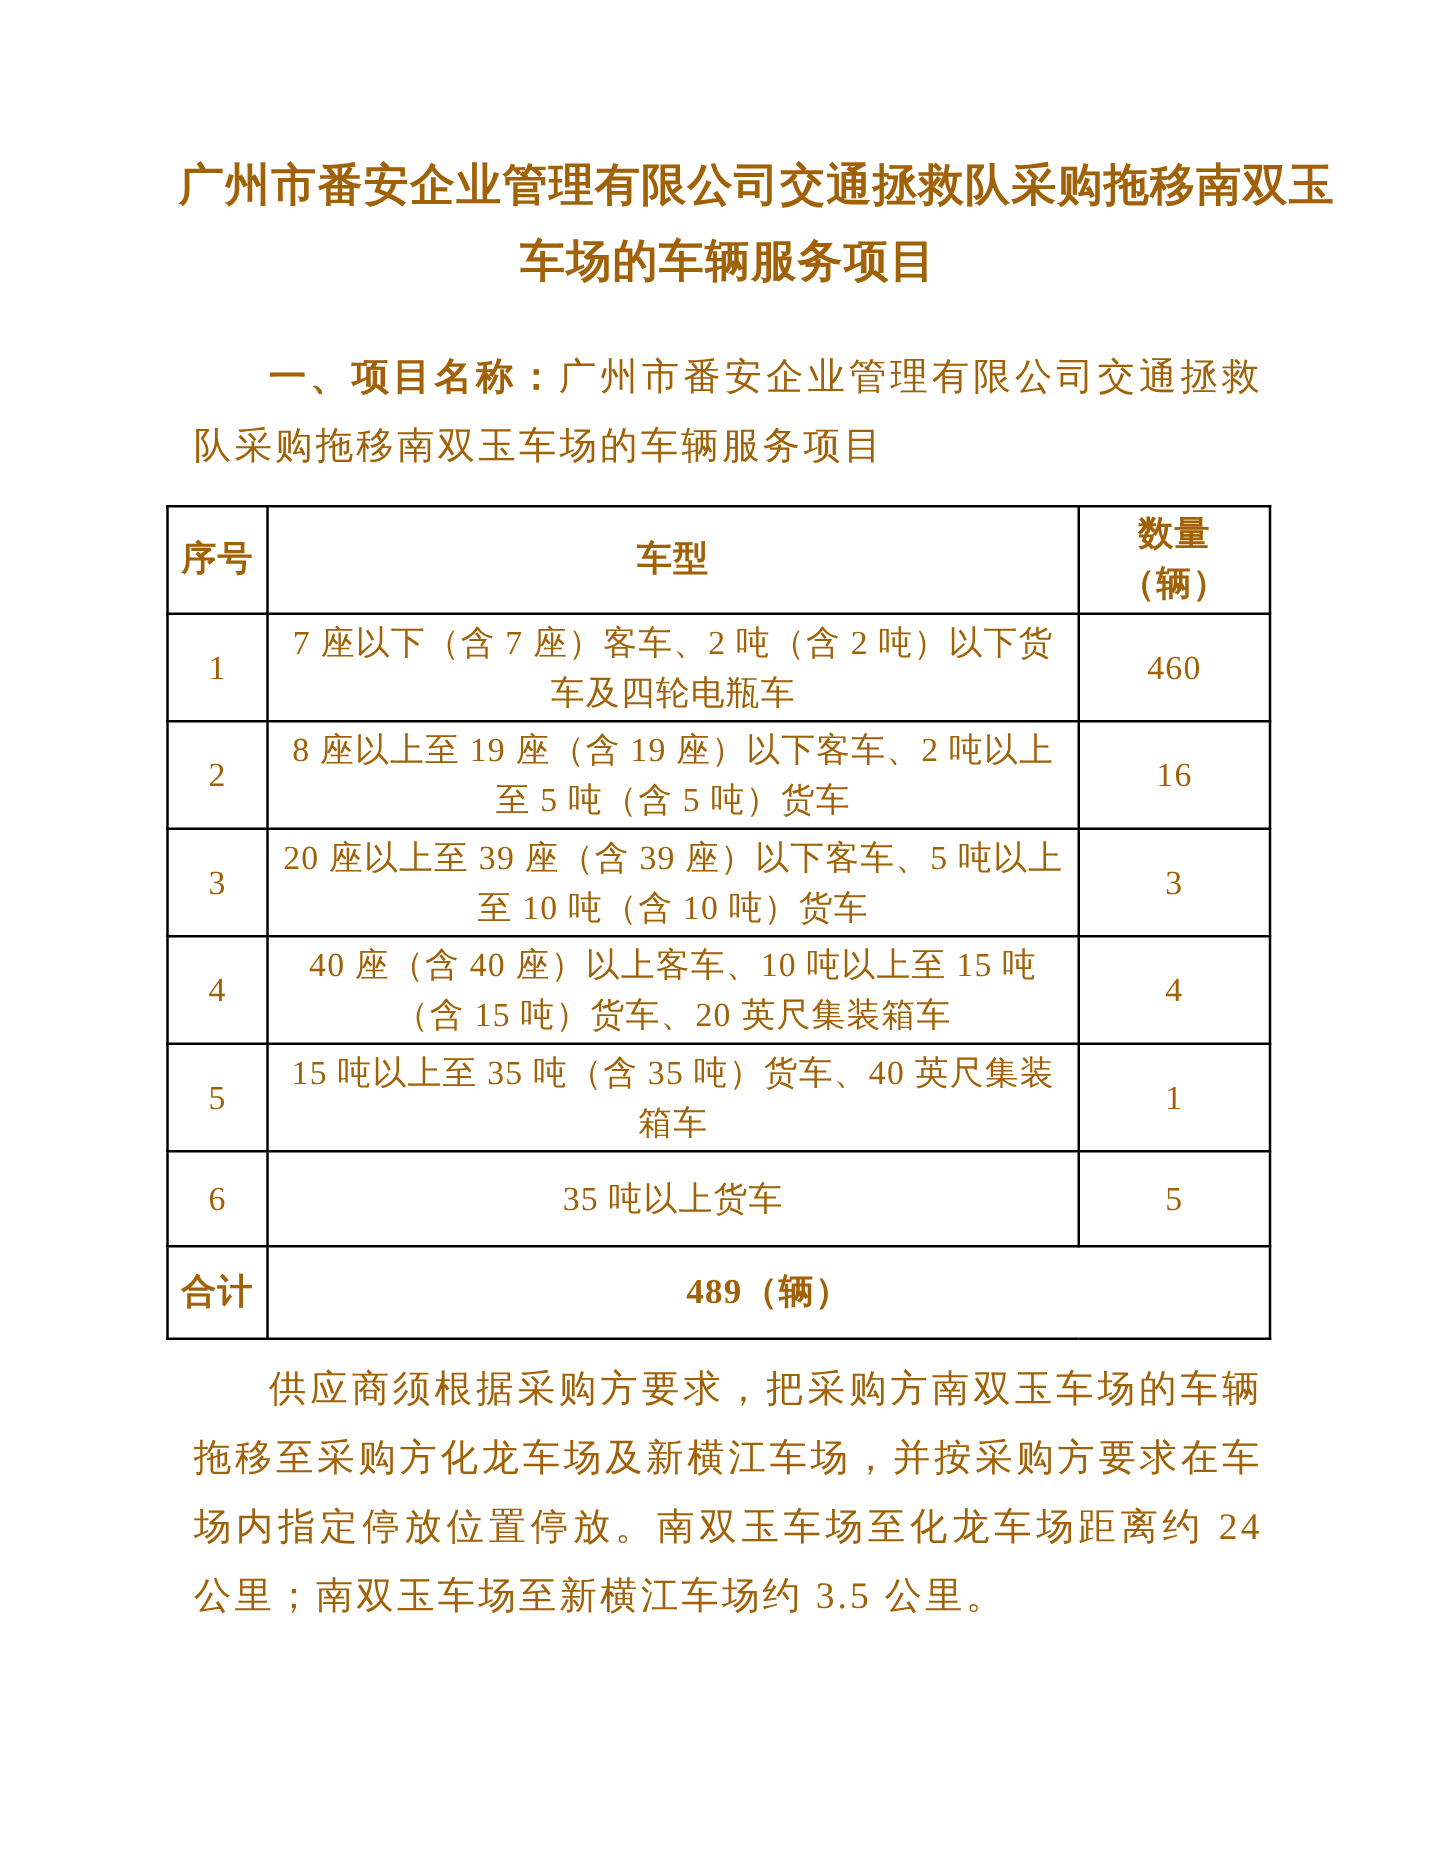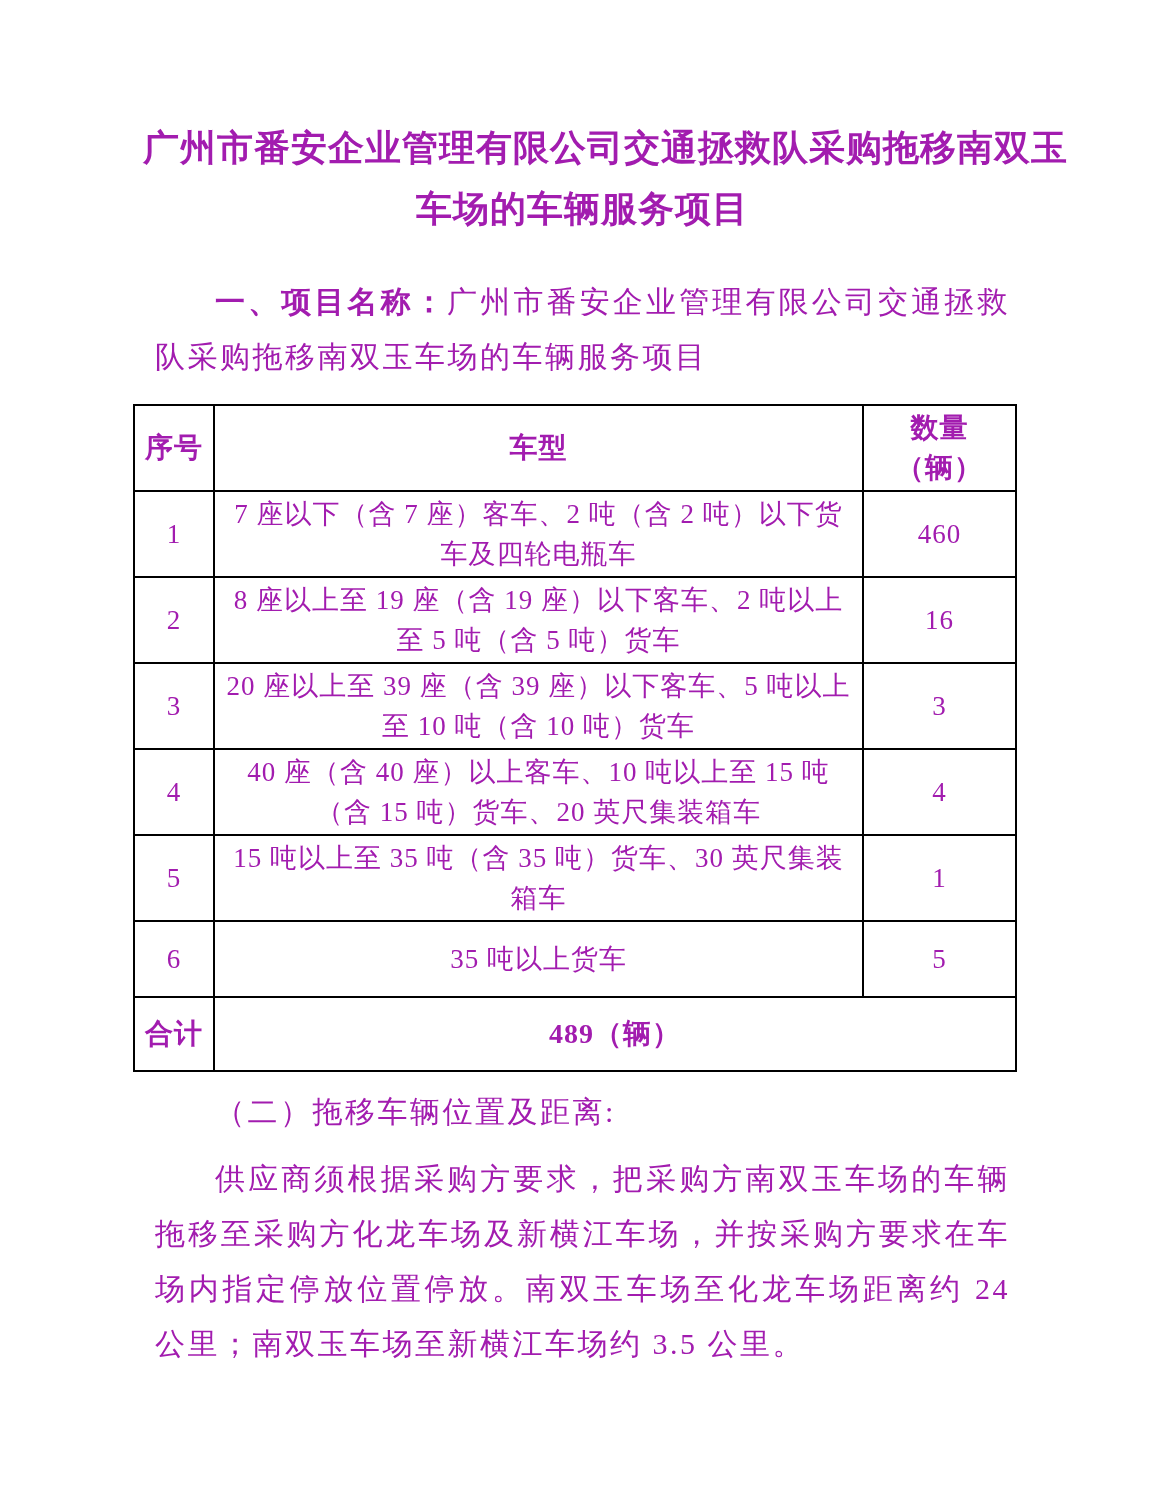--- a/index.html
+++ b/index.html
@@ -11,21 +11,21 @@
     width: 1158px;
     height: 1496px;
     overflow: hidden;
   }
   .page {
     box-sizing: border-box;
     width: 1158px;
     height: 1496px;
     padding: 118px 136px 0 143px;
     font-family: "Liberation Serif", "DejaVu Serif", serif;
-    color: #a21caf;
+    color: #a16207;
     background: #ffffff;
   }
   .doc-title {
     margin: 0 0 34px 0;
     font-size: 36px;
     font-weight: bold;
     text-align: center;
     line-height: 61px;
     letter-spacing: 1px;
   }
@@ -122,35 +122,34 @@
   </tr>
 
   <tr>
     <td>4</td>
     <td>40 座（含 40 座）以上客车、10 吨以上至 15 吨（含 15 吨）货车、20 英尺集装箱车</td>
     <td>4</td>
   </tr>
 
   <tr>
     <td>5</td>
-    <td>15 吨以上至 35 吨（含 35 吨）货车、30 英尺集装箱车</td>
+    <td>15 吨以上至 35 吨（含 35 吨）货车、40 英尺集装箱车</td>
     <td>1</td>
   </tr>
 
   <tr>
     <td>6</td>
     <td>35 吨以上货车</td>
     <td>5</td>
   </tr>
 </tbody>
     <tfoot>
       <tr>
         <td>合计</td>
         <td colspan="2">489（辆）</td>
       </tr>
     </tfoot>
   </table>
 
-  <p class="para indent">（二）拖移车辆位置及距离:</p>
 
   <p class="para indent">供应商须根据采购方要求，把采购方南双玉车场的车辆拖移至采购方化龙车场及新横江车场，并按采购方要求在车场内指定停放位置停放。南双玉车场至化龙车场距离约 24 公里；南双玉车场至新横江车场约 3.5 公里。</p>
 
 </div>
 
 </body></html>

